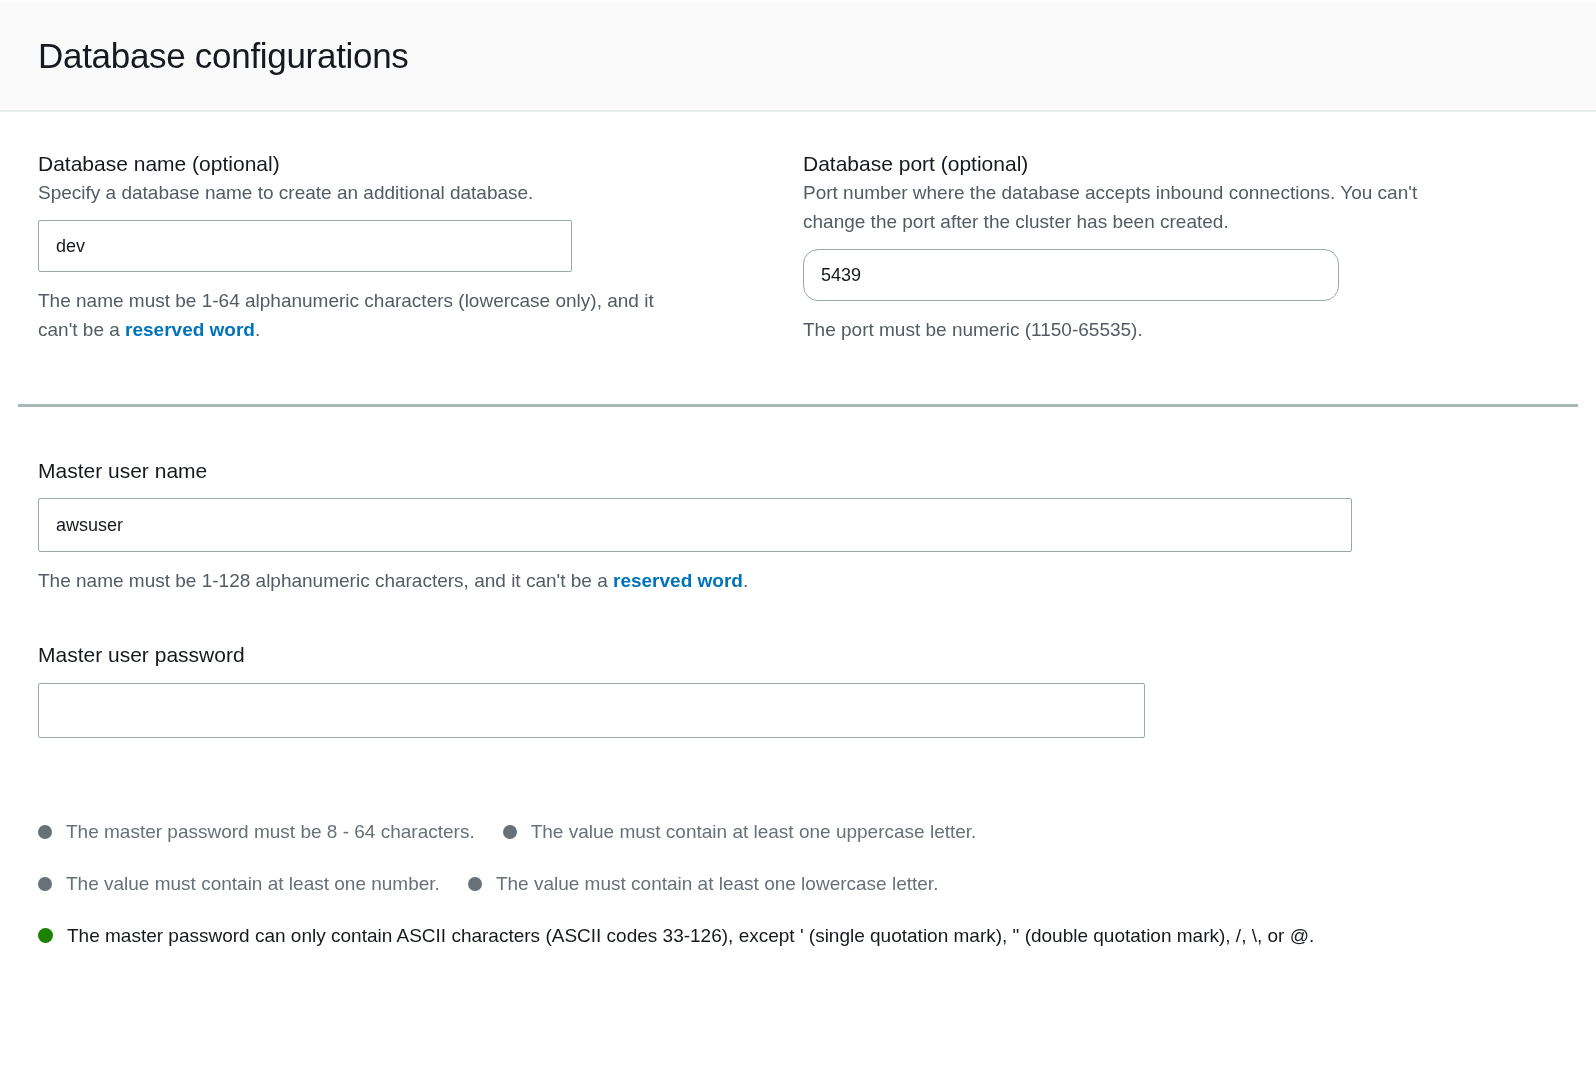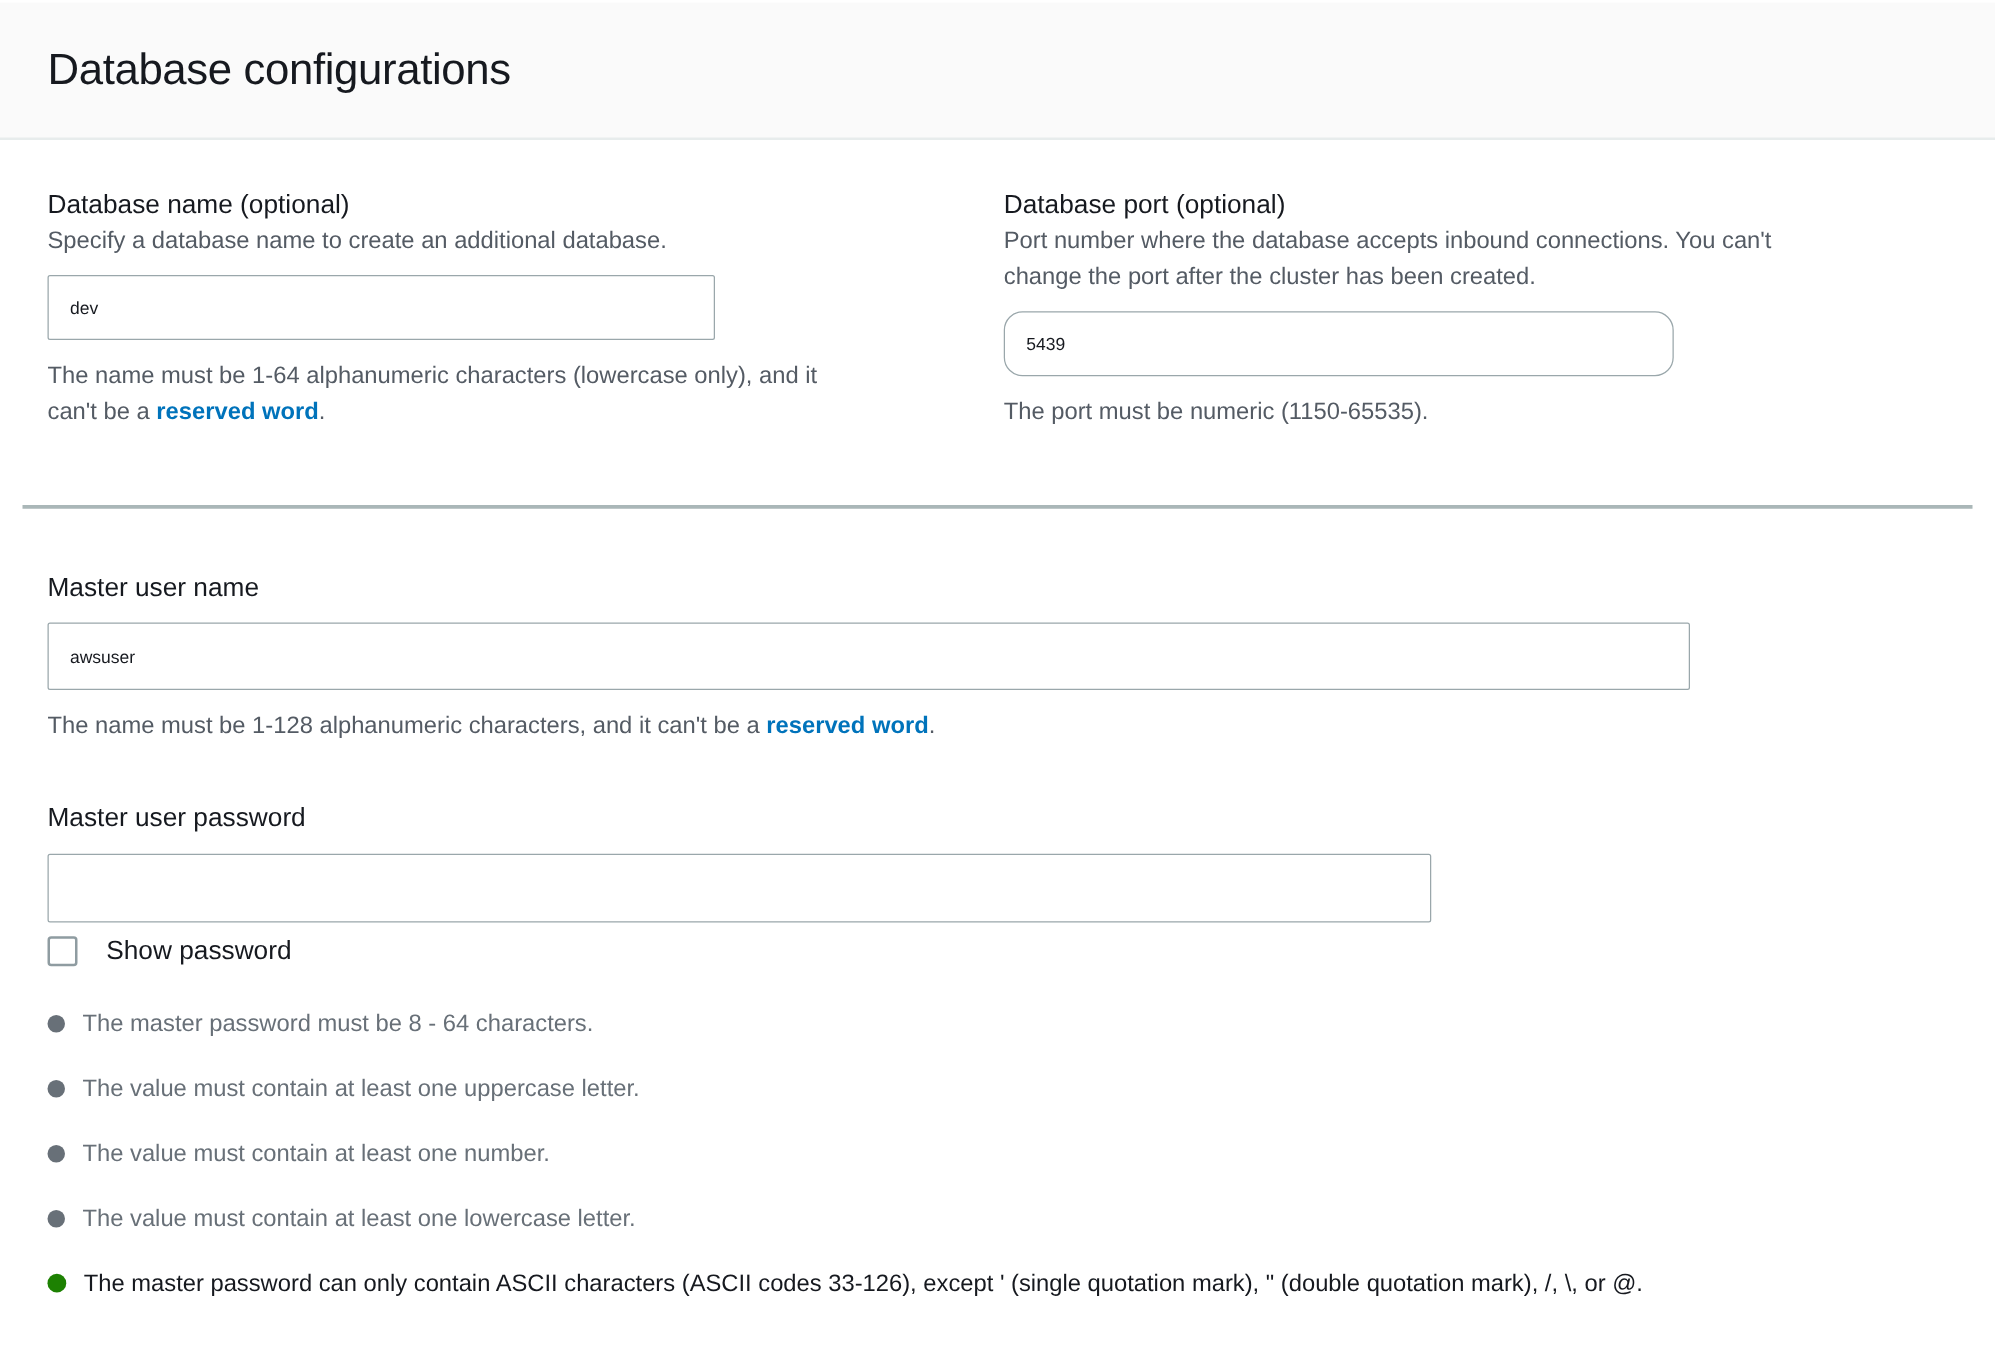--- a/index.html
+++ b/index.html
@@ -49,21 +49,21 @@
   }
   .text-input {
     display: block;
     height: 52px;
     border: 1px solid #9aa7ab;
     border-radius: 2px;
     background: #ffffff;
     margin-top: 13px;
     padding: 0 17px;
     font-family: "Liberation Sans", sans-serif;
-    font-size: 14px;
+    font-size: 18px;
     color: #16191f;
     outline: none;
   }
   .field-hint {
     font-size: 19px;
     line-height: 29px;
     color: #545b64;
     margin-top: 14px;
   }
   .hint-link {
@@ -94,29 +94,28 @@
     border: 2px solid #8f9ca1;
     border-radius: 3px;
     background: #ffffff;
     flex: 0 0 auto;
   }
   .checkbox-label {
     font-size: 21px;
     color: #16191f;
   }
   .requirements {
-    margin-top: 32px;
+    margin-top: 79px;
     max-width: 1300px;
     display: flex;
     flex-wrap: wrap;
     column-gap: 28px;
     row-gap: 23px;
     font-size: 19px;
     line-height: 29px;
-    flex-direction: column;
   }
   .req { color: #687078; }
   .req .bullet {
     display: inline-block;
     width: 14px;
     height: 14px;
     border-radius: 50%;
     background: #687078;
     margin-right: 14px;
     vertical-align: -1px;
@@ -161,24 +160,20 @@
       <div class="field-label">Master user name</div>
       <input type="text" class="text-input master-name-input" value="awsuser" style="">
       <div class="field-hint">
         <span>The name must be 1-128 alphanumeric characters, and it can't be a </span><a class="hint-link">reserved word</a><span>.</span>
       </div>
     </div>
 
     <div class="field password-field">
       <div class="field-label">Master user password</div>
       <input type="password" class="text-input password-input" value="" style="">
-      <div class="checkbox-row">
-        <span class="checkbox-box"></span>
-        <span class="checkbox-label">Show password</span>
-      </div>
     </div>
 
     <div class="requirements">
       <div class="req">
         <span class="bullet"></span><span>The master password must be 8 - 64 characters.</span>
       </div>
       <div class="req">
         <span class="bullet"></span><span>The value must contain at least one uppercase letter.</span>
       </div>
       <div class="req">

